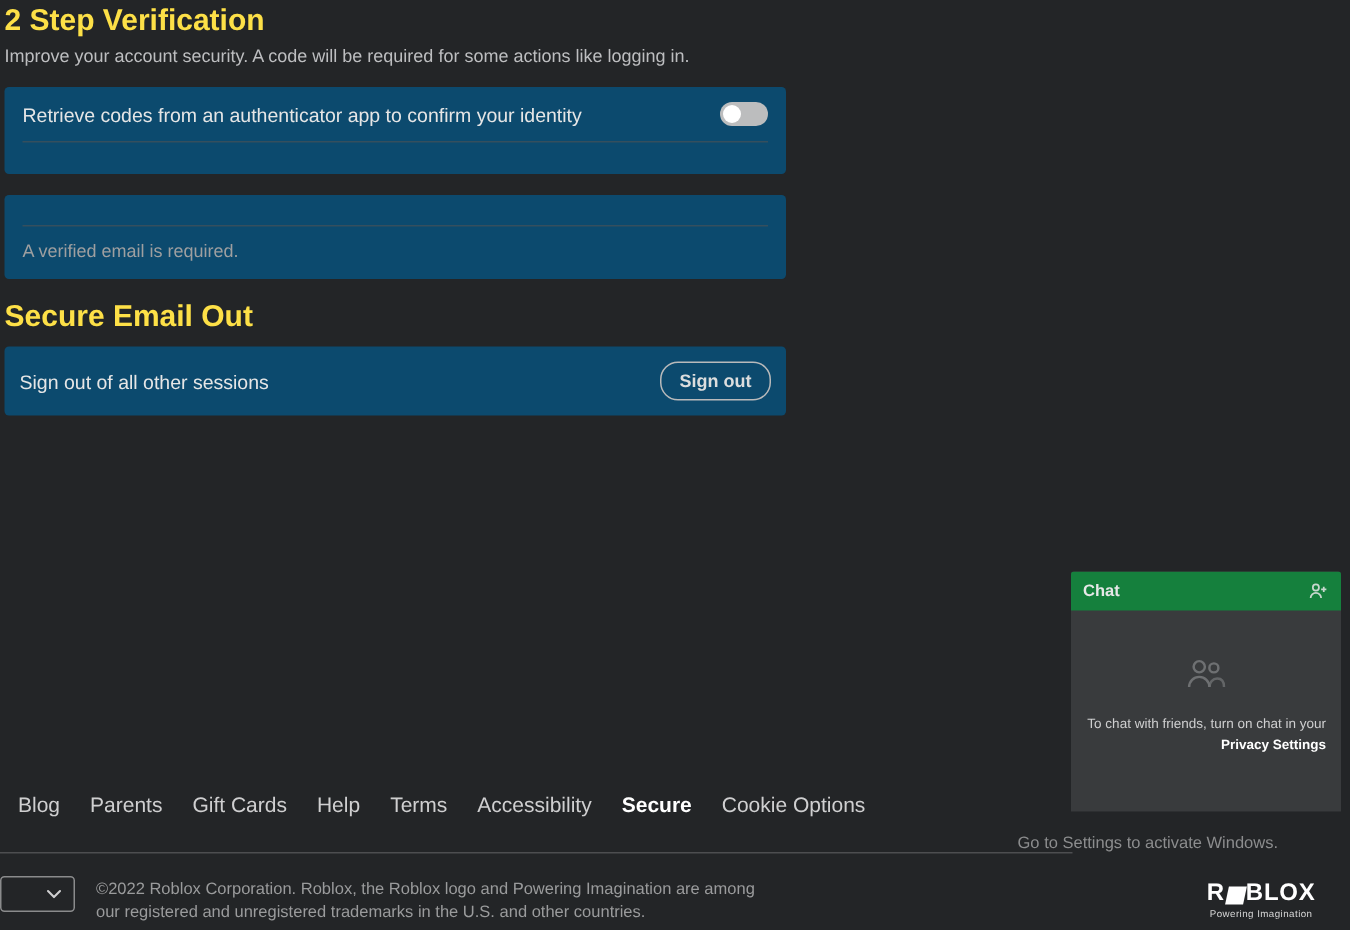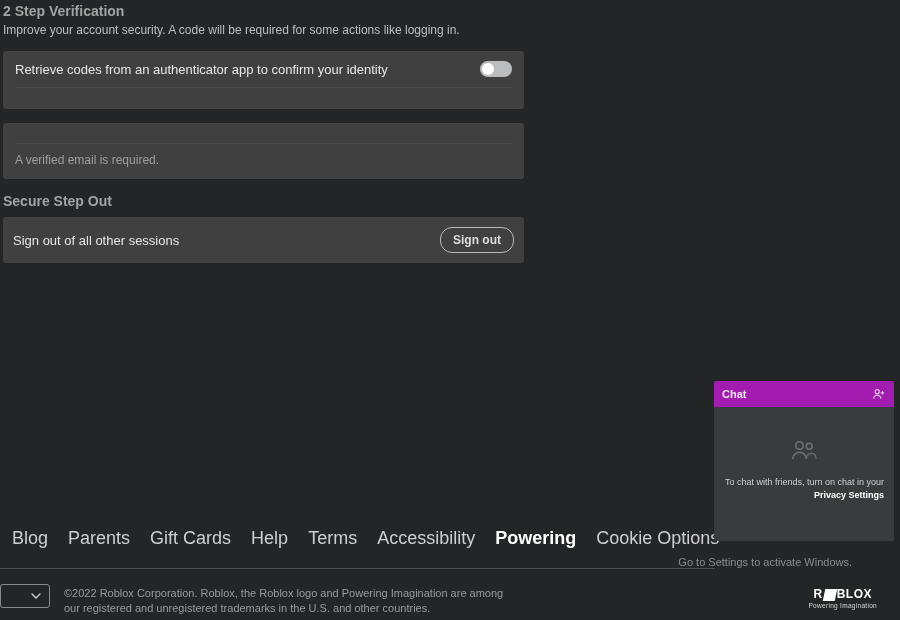--- a/index.html
+++ b/index.html
@@ -5,24 +5,24 @@
   * { box-sizing: border-box; margin: 0; padding: 0; }
   html, body {
     width: 900px; height: 620px;
     background: #232527;
     font-family: "Helvetica Neue", Arial, sans-serif;
     color: #fff;
     overflow: hidden;
     position: relative;
   }
   .content { padding: 3px 3px 0 3px; width: 527px; }
-  .section-title { font-size: 14px; font-weight: 800; color: #a3a3a3; margin: 0 0 4px 0; }
+  .section-title { font-size: 20px; font-weight: 800; color: #fde047; margin: 0 0 4px 0; }
   .section-sub { font-size: 12px; color: #bdbec0; margin-bottom: 14px; }
   .card {
-    background: #404040; border-radius: 3px;
+    background: #0c4a6e; border-radius: 3px;
     padding: 10px 12px 12px 12px; margin-bottom: 14px;
   }
   .card-row { display: flex; align-items: center; justify-content: space-between; }
   .card-label { font-size: 13px; color: #e6e6e6; }
   .card-hr { border: none; border-top: 1px solid #52535499; margin: 10px 0 9px 0; }
   .card-desc { font-size: 12px; color: #9e9fa0; }
   .toggle {
     width: 32px; height: 16px; border-radius: 10px;
     background: #bcbdbe; position: relative; cursor: pointer; flex-shrink: 0;
   }
@@ -30,55 +30,55 @@
     content: ""; position: absolute; left: 2px; top: 2px;
     width: 12px; height: 12px; border-radius: 50%; background: #fff;
   }
   .signout-btn {
     border: 1px solid #b9babb; background: transparent; color: #dcdddd;
     font-size: 12px; font-weight: 600; padding: 5px 12px; border-radius: 12px; cursor: pointer;
   }
   
   .footer-links {
     position: absolute; left: 12px; top: 528px;
-    display: flex; gap: 20px; font-size: 18px; color: #cfcfd0;
+    display: flex; gap: 20px; font-size: 14px; color: #cfcfd0;
   }
   .footer-links span { cursor: pointer; }
   .footer-links .active { color: #fff; font-weight: 700; }
   .footer-hr { position: absolute; left: 0; top: 568px; width: 715px; border: none; border-top: 1px solid #4d4e50; }
   .legal { position: absolute; left: 64px; top: 586px; width: 440px; font-size: 11px; line-height: 1.35; color: #9a9b9c; }
   .lang-select {
     position: absolute; left: 0; top: 584px; width: 50px; height: 24px;
     border: 1px solid #8a8b8c; border-radius: 3px; background: transparent;
     display: flex; align-items: center; justify-content: flex-end; padding-right: 8px; cursor: pointer;
   }
   .lang-select svg { width: 10px; height: 6px; }
   
   .chat {
     position: absolute; right: 6px; top: 381px; width: 180px; height: 160px;
     background: #393b3d; border-radius: 2px 2px 0 0; overflow: hidden;
     display: flex; flex-direction: column;
   }
   .chat-header {
-    background: #a21caf; height: 26px; display: flex; align-items: center;
+    background: #15803d; height: 26px; display: flex; align-items: center;
     justify-content: space-between; padding: 0 8px;
   }
   .chat-title { font-size: 11px; font-weight: 700; color: #e7e7e8; }
   .chat-icon { width: 14px; height: 14px; cursor: pointer; opacity: .85; }
   .chat-body { flex: 1; display: flex; flex-direction: column; align-items: center; justify-content: center; text-align: right; padding: 0 10px 8px 10px; border-radius: 26px; }
   .friends-icon svg { width: 30px; height: 24px; }
   .chat-msg { font-size: 9px; line-height: 1.45; color: #cfcfd0; margin-top: 10px; }
   .chat-msg b { color: #fff; font-weight: 700; }
   
   .wm { position: absolute; right: 48px; top: 556px; color: #98999a; }
   .wm .wm1 { font-size: 15px; color: #a7a8a9; font-weight: 300; }
   .wm .wm2 { font-size: 11px; color: #8c8d8e; }
   
   .brand { position: absolute; right: 23px; top: 587px; text-align: center; }
-  .brand-word { font-family: Arial, sans-serif; font-weight: 900; font-size: 12px; letter-spacing: 0.5px; color: #fff; display: flex; align-items: center; gap: 0px; justify-content: center; }
+  .brand-word { font-family: Arial, sans-serif; font-weight: 900; font-size: 16px; letter-spacing: 0.5px; color: #fff; display: flex; align-items: center; gap: 0px; justify-content: center; }
   .brand-tag { font-size: 6.5px; color: #d8d8d8; letter-spacing: 0.3px; margin-top: 1px; }
   .tilt-square { display:inline-block; width:12px; height:12px; background:#fff; transform: skewX(-12deg); margin: 0 1px; position:relative; top:1px; }
 </style>
 </head>
 <body>
 
 <div class="content">
   <div class="section-title">2 Step Verification</div>
   <div class="section-sub">Improve your account security. A code will be required for some actions like logging in.</div>
 
@@ -88,38 +88,38 @@
       <div class="toggle"></div>
     </div>
     <hr class="card-hr">
   </div>
 
   <div class="card">
     <hr class="card-hr">
     <div class="card-desc">A verified email is required.</div>
   </div>
 
-  <div class="section-title" style="margin-top:2px;">Secure Step Out</div>
+  <div class="section-title" style="margin-top:2px;">Secure Email Out</div>
 
   <div class="card" style="margin-top:8px; padding:10px 10px;">
     <div class="card-row">
       <div class="card-label">Sign out of all other sessions</div>
       <button class="signout-btn">Sign out</button>
     </div>
   </div>
 </div>
 
 <div class="footer-links" id="footer-links">
     <span>Blog</span>
     <span>Parents</span>
     <span>Gift Cards</span>
     <span>Help</span>
     <span>Terms</span>
     <span>Accessibility</span>
-    <span class="active">Powering</span>
+    <span class="active">Secure</span>
     <span>Cookie Options</span>
   </div>
 <hr class="footer-hr">
 
 <div class="lang-select">
   <svg viewBox="0 0 10 6">
       <path d="M1 1 L5 5 L9 1" stroke="#cfcfd0" stroke-width="1.4" fill="none" stroke-linecap="round"></path>
     </svg>
 </div>
 <div class="legal">©2022 Roblox Corporation. Roblox, the Roblox logo and Powering Imagination are among our registered and unregistered trademarks in the U.S. and other countries.</div>

